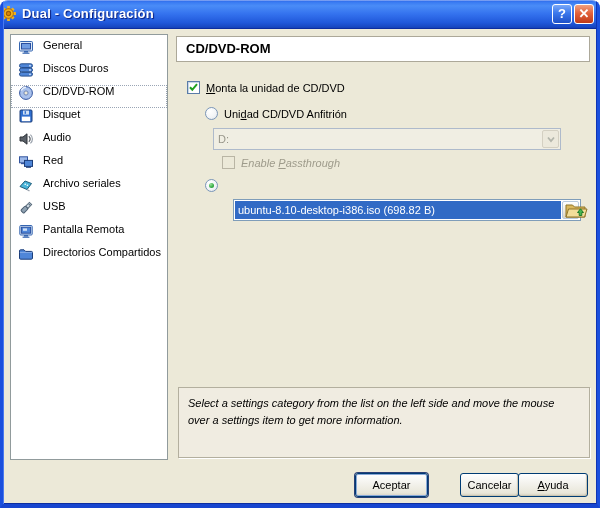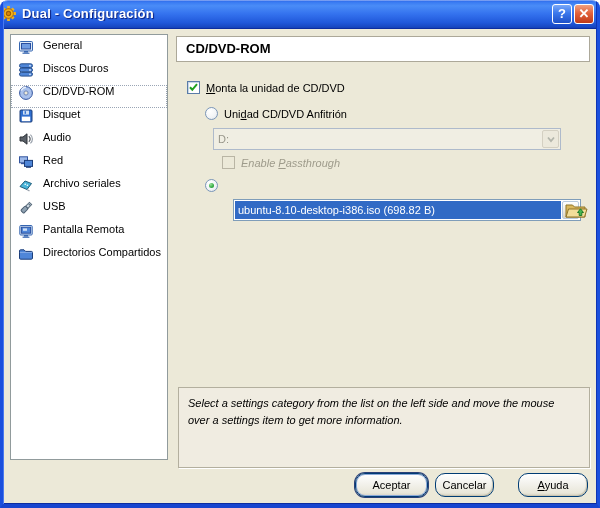--- a/index.html
+++ b/index.html
@@ -100,30 +100,30 @@
   .combo.disabled { border-color:#aebacb; background:#f0eee3; }
   .combo.disabled .val { background:transparent; color:#98968a; }
   .combo.disabled .arrow { background:#ece9dc; border-color:#d4d0c2; }
 
   .flat-btn {
     position:absolute; width:24px; height:22px; background:transparent; border:none;
     display:flex; align-items:center; justify-content:center; padding:0;
   }
 
   .info-box {
-    position:absolute; left:178px; top:387px; width:412px; height:81px;
+    position:absolute; left:178px; top:387px; width:412px; height:71px;
     background:#f0ece1; border:1px solid #b3af9e;
     box-shadow:1px 1px 0 #ffffff;
     font-style:italic; font-size:11px; line-height:1.55;
     padding:7px 14px 12px 9px; color:#000;
   }
 
   .xp-btn {
     position:absolute; top:473px; height:24px; font-size:11px; color:#000;
-    border:1px solid #003c74; border-radius:10px;
+    border:1px solid #003c74; border-radius:3px;
     background:linear-gradient(180deg,#ffffff 0%, #f4f3ee 40%, #e9e7da 85%, #d8d4c4 100%);
     box-shadow:inset -1px -1px 1px #c8c4b0;
     padding:0; cursor:default;
   }
   .xp-btn.default { box-shadow:inset 0 0 0 1px #8ca8d8, 0 0 0 1px #2a3f77; }
 </style>
 </head>
 <body>
 
 <svg width="0" height="0" style="position:absolute" aria-hidden="true">
@@ -342,17 +342,17 @@
     <svg width="24" height="22" viewBox="0 0 24 22">
         <use href="#open-folder-sym"></use>
       </svg>
   </button>
 
   <div class="info-box">
     <span>Select a settings category from the list on the left side and move the mouse over a settings item to get more information.</span>
   </div>
 
   <button class="xp-btn default" style="left:355px; width:73px;">Aceptar</button>
-  <button class="xp-btn" style="left:435px; width:59px;">Cancelar</button>
+  <button class="xp-btn" style="left:460px; width:59px;">Cancelar</button>
   <button class="xp-btn" style="left:518px; width:70px;"><span></span><u>A</u><span>yuda</span></button>
 
   <div class="frame"></div>
 </div>
 
 </body></html>

